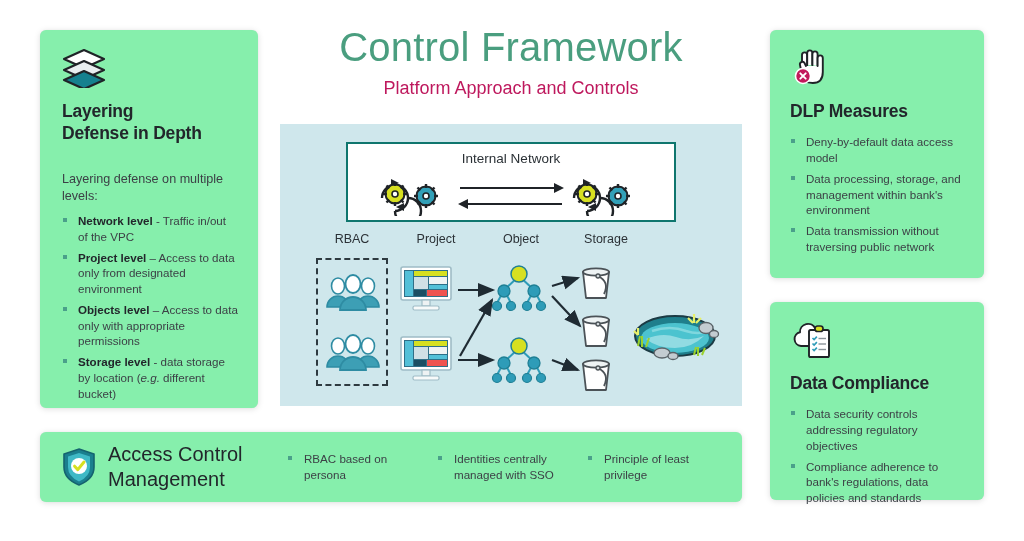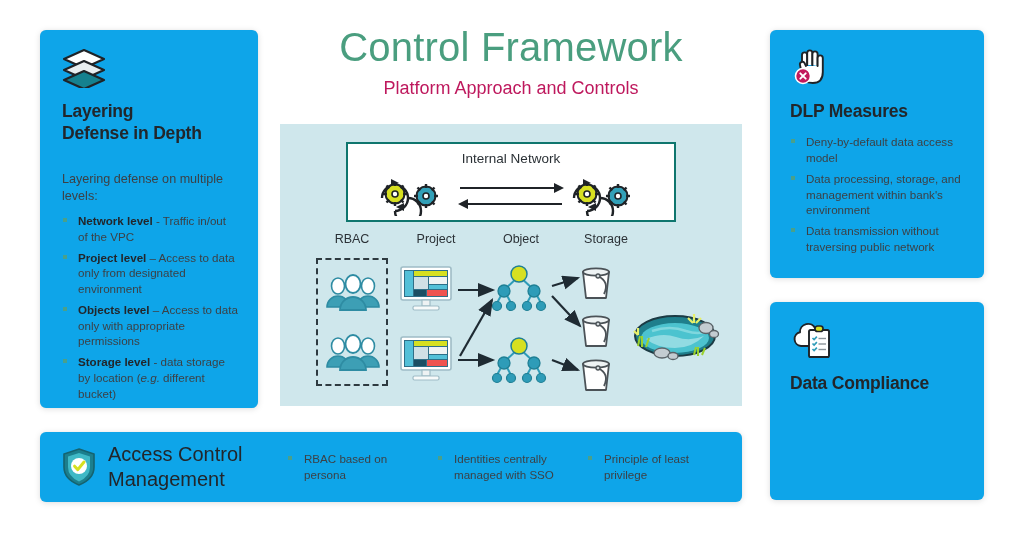--- a/index.html
+++ b/index.html
@@ -6,21 +6,21 @@
   html, body { margin:0; padding:0; }
   body {
     width:1024px; height:541px;
     background:#ffffff;
     font-family:"Liberation Sans", sans-serif;
     color:#2b2f33;
     overflow:hidden;
     position:relative;
   }
   .card {
-    background:#0ea5e9;
+    background:#86efac;
     border-radius:6px;
     box-shadow:0 1px 6px rgba(0,0,0,0.13), 0 0 1px rgba(0,0,0,0.08);
     position:absolute;
   }
 
   
   #left-card { left:40px; top:30px; width:218px; height:378px; padding:18px 20px 0 22px; }
   .card-title {
     font-size:17.5px; font-weight:bold; line-height:1.28;
     color:#22262b; letter-spacing:-0.2px;
@@ -455,20 +455,24 @@
         <path d="M22.5,31 l1.6,1.6 l2.8,-3"></path>
       </g>
       <g stroke="#8b949a" stroke-width="1.4">
         <line x1="28.5" y1="20.5" x2="36" y2="20.5"></line>
         <line x1="28.5" y1="26" x2="36" y2="26"></line>
         <line x1="28.5" y1="31.5" x2="36" y2="31.5"></line>
       </g>
     </svg>
   </div>
   <div class="card-title" style="margin-top:10px;">Data Compliance</div>
+  <ul class="bullets" style="margin-top:12px;">
+    <li>Data security controls addressing regulatory objectives</li>
+    <li>Compliance adherence to bank's regulations, data policies and standards</li>
+  </ul>
 </div>
 
 <div class="card" id="bottom-bar">
   <div id="acm-title-wrap">
     <div id="shield-icon-wrap">
       <svg width="34" height="40" viewBox="0 0 34 40">
         <path d="M17,2 L32,7 L32,20 q0,12 -15,18 q-15,-6 -15,-18 L2,7 Z" fill="#1b7f8e" stroke="#15636f" stroke-width="1.6"></path>
         <path d="M17,6 L28,9.6 L28,20 q0,9.6 -11,14.5 q-11,-4.9 -11,-14.5 L6,9.6 Z" fill="#3fb9c6"></path>
         <circle cx="17" cy="19" r="8" fill="#ffffff"></circle>
         <path d="M12.6,19.2 l3.2,3.4 l6.2,-7.6" fill="none" stroke="#d7e021" stroke-width="3" stroke-linecap="round" stroke-linejoin="round"></path>

